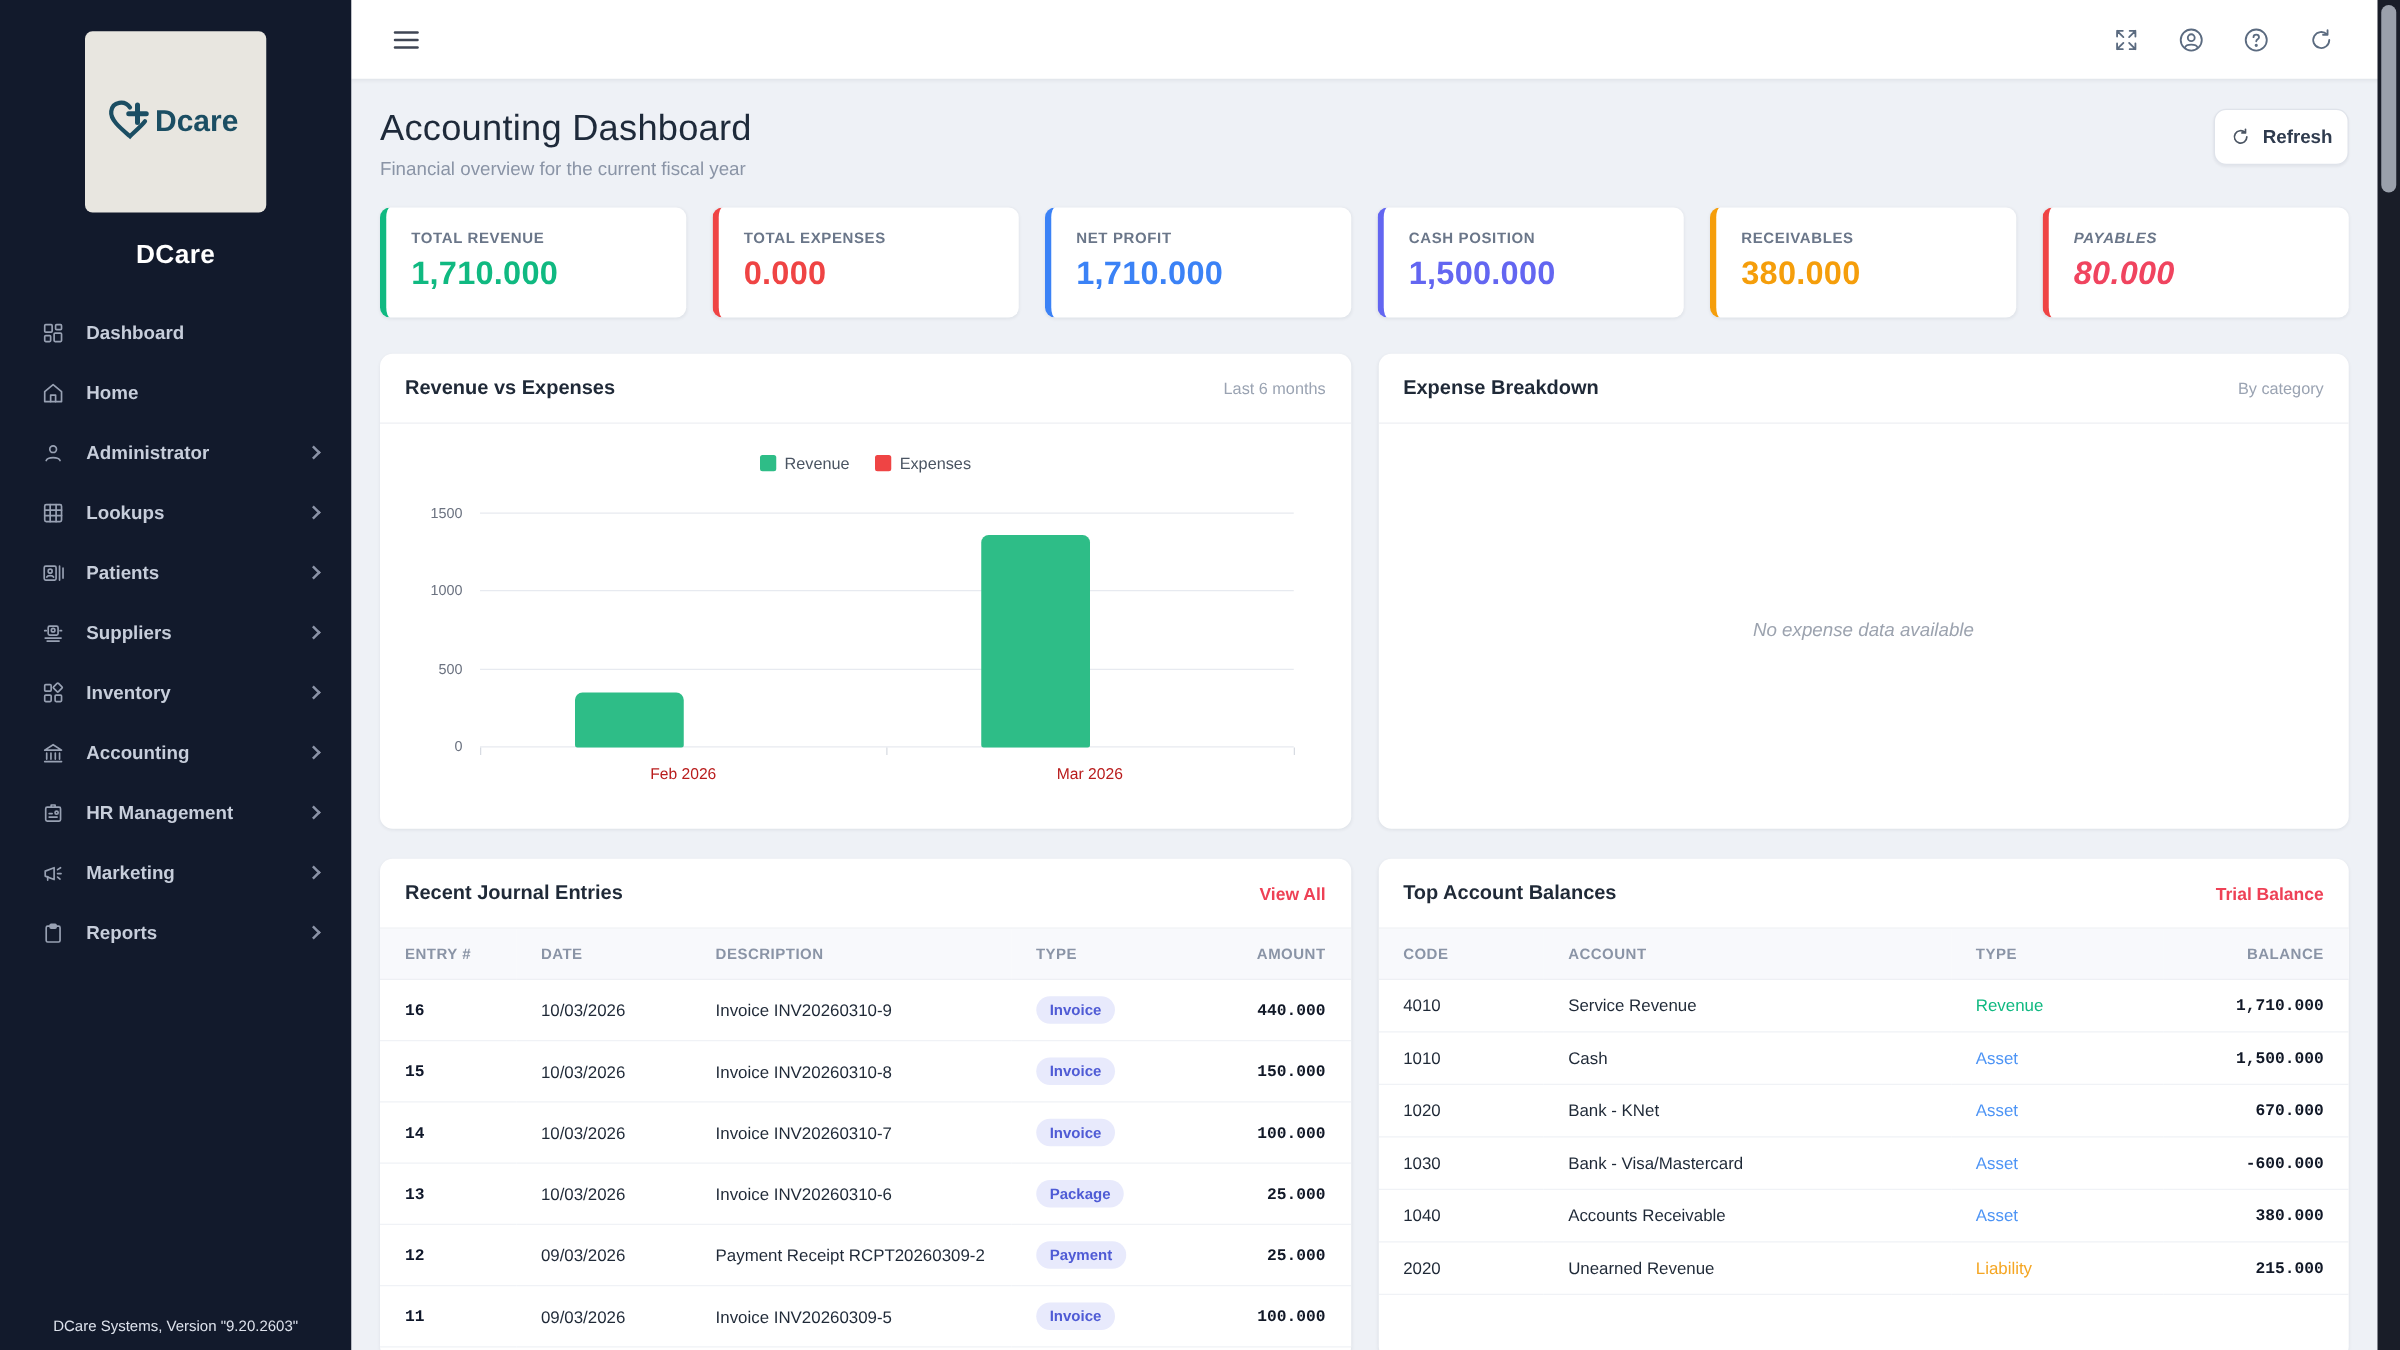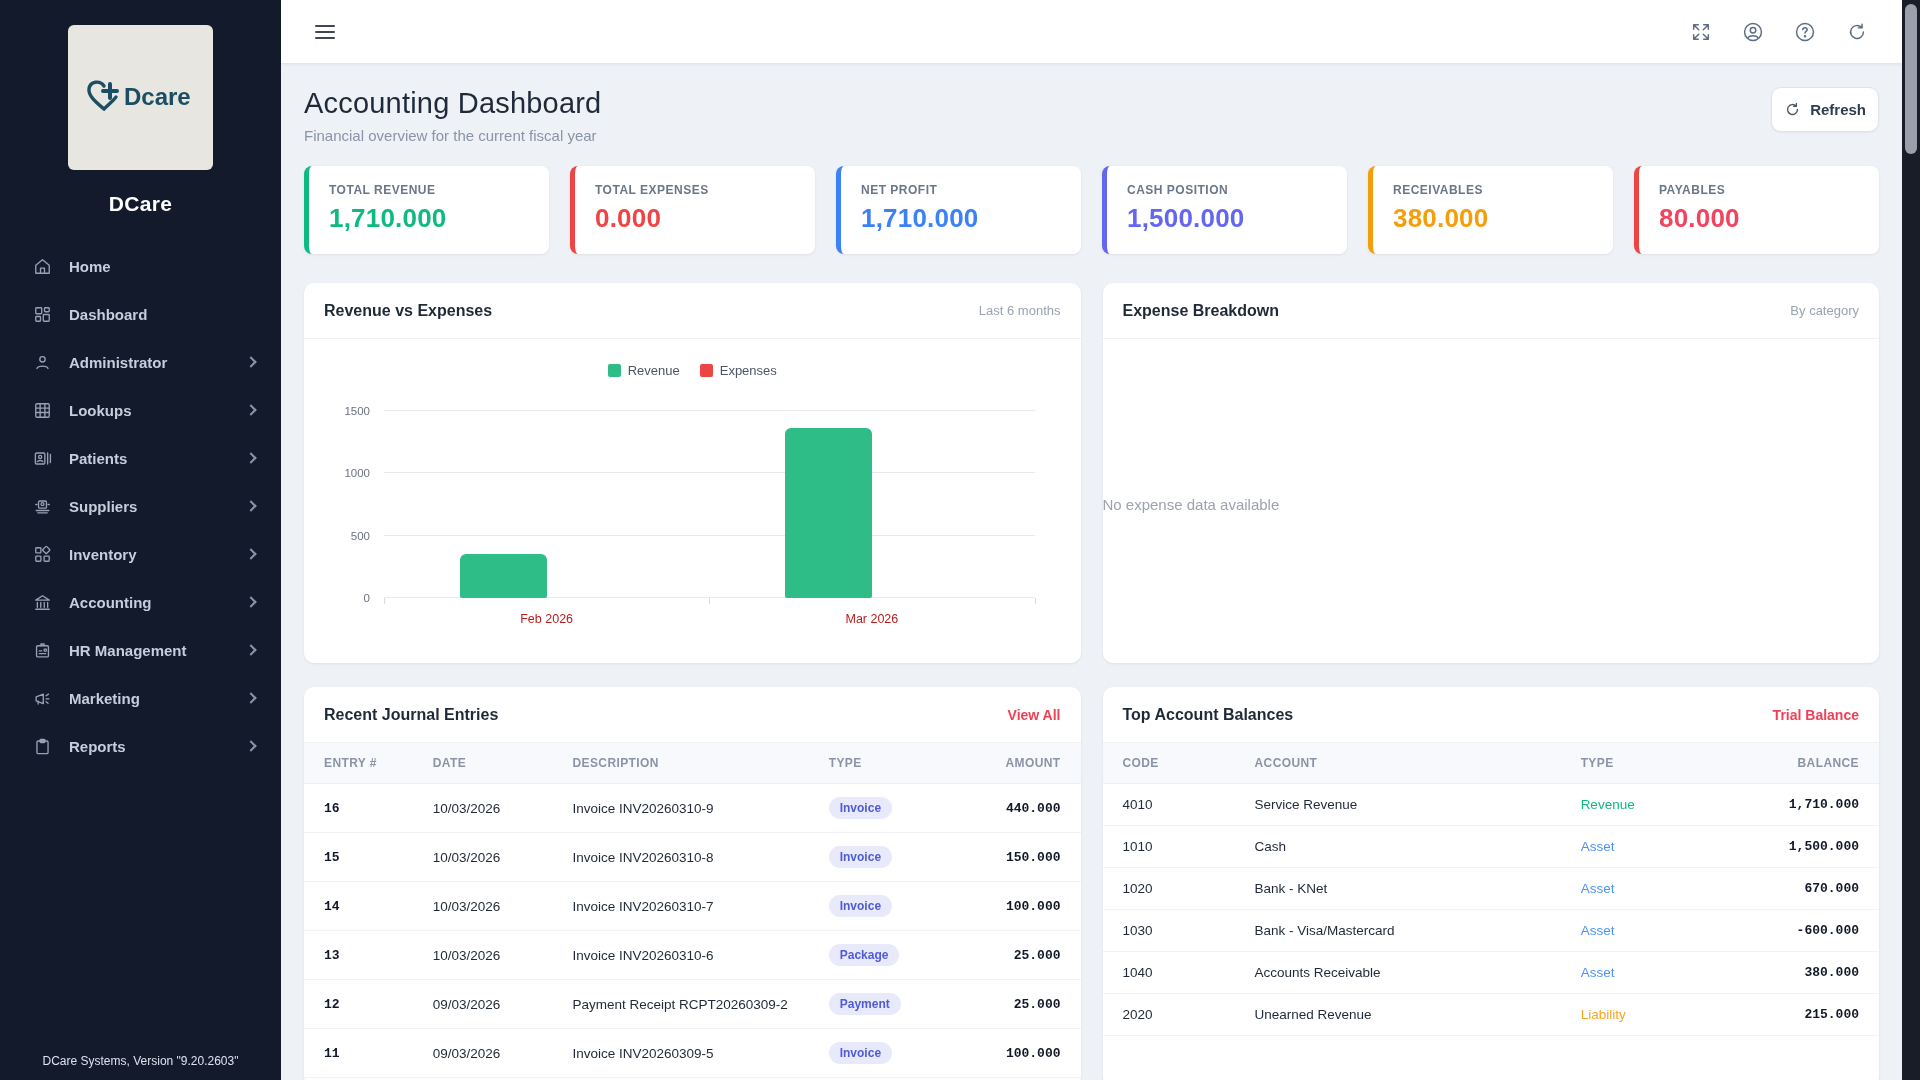--- a/index.html
+++ b/index.html
@@ -37,21 +37,21 @@
   
   .kpi-row { display:flex; gap:21px; margin-bottom:29px; }
   .kpi { flex:1 1 0; background:#ffffff; border-radius:8px; height:88px; padding:17px 20px; box-shadow:0 1px 3px rgba(16,24,40,.07); border-left:5px solid #ccc; }
   .kpi-label { font-size:12px; font-weight:700; color:#6a7689; letter-spacing:.5px; }
   .kpi-value { font-size:26px; font-weight:700; margin-top:6px; letter-spacing:.2px; }
   .kpi.c0 { border-left-color:#10b981; } .kpi.c0 .kpi-value { color:#10b981; }
   .kpi.c1 { border-left-color:#ef4444; } .kpi.c1 .kpi-value { color:#ef4444; }
   .kpi.c2 { border-left-color:#3b82f6; } .kpi.c2 .kpi-value { color:#3b82f6; }
   .kpi.c3 { border-left-color:#6366f1; } .kpi.c3 .kpi-value { color:#6366f1; }
   .kpi.c4 { border-left-color:#f59e0b; } .kpi.c4 .kpi-value { color:#f59e0b; }
-  .kpi.c5 { border-left-color:#ef4444; } .kpi.c5 .kpi-value { color:#f0445f; }
+  .kpi.c5 { border-left-color:#ef4444;font-style:italic; } .kpi.c5 .kpi-value { color:#f0445f; }
 
   
   .card { background:#ffffff; border-radius:10px; box-shadow:0 1px 3px rgba(16,24,40,.07); overflow:hidden; }
   .card-head { height:56px; display:flex; align-items:center; justify-content:space-between; padding:0 20px; border-bottom:1px solid #eef0f4; }
   .card-title { font-size:16px; font-weight:700; color:#1f2937; }
   .card-note { font-size:13px; color:#9aa3b2; }
   .card-link { font-size:14px; font-weight:600; color:#ee4156; cursor:pointer; }
 
   .charts-row { display:flex; gap:22px; margin-bottom:24px; }
   .charts-row .card { flex:1 1 0; height:380px; }
@@ -60,21 +60,21 @@
   .chart-legend { position:absolute; top:24px; left:0; right:0; display:flex; justify-content:center; gap:20px; }
   .legend-item { display:flex; align-items:center; gap:7px; font-size:13px; color:#4b5563; cursor:pointer; }
   .legend-swatch { width:13px; height:13px; border-radius:2px; }
   .chart-plot { position:absolute; left:80px; right:46px; top:72px; height:187px; }
   .gridline { position:absolute; left:0; right:0; height:1px; background:#e7eaf0; }
   .ytick { position:absolute; right:calc(100% + 14px); transform:translateY(-50%); font-size:11.5px; color:#6b7280; white-space:nowrap; }
   .bar { position:absolute; bottom:0; border-radius:6px 6px 2px 2px; }
   .xtickmark { position:absolute; top:100%; width:1px; height:6px; background:#d7dbe2; }
   .xlabel { position:absolute; top:calc(100% + 14px); transform:translateX(-50%); font-size:12.5px; color:#b91c1c; white-space:nowrap; }
 
-  .empty-area { position:relative; height:331px; display:flex; align-items:center; justify-content:flex-start; }
+  .empty-area { position:relative; height:331px; display:flex; align-items:center; justify-content:center;font-style:italic; }
   .empty-msg { color:#9ca3af; font-size:15px; }
 
   
   .tables-row { display:flex; gap:22px; }
   .tables-row .card { flex:1 1 0; height:400px; }
   table { width:100%; border-collapse:collapse; table-layout:fixed; }
   thead th { background:#f8f9fc; color:#8a94a6; font-size:12px; font-weight:700; letter-spacing:.4px; text-align:left; padding:13px 20px; border-bottom:1px solid #eef0f4; }
   tbody td { font-size:13.5px; color:#1f2937; padding:13px 20px; border-bottom:1px solid #f0f2f6; }
   th.num, td.num { text-align:right; }
   .mono { font-family:"Liberation Mono","DejaVu Sans Mono",monospace; font-weight:700; font-size:13px; color:#111827; }
@@ -97,36 +97,36 @@
       <path d="M28 12 v14 M21 19 h14" stroke="#1b4e63" stroke-width="4" stroke-linecap="round"></path>
       <text x="42" y="33" font-family="Liberation Sans, sans-serif" font-size="24" font-weight="bold" fill="#1b4e63">Dcare</text>
     </svg>
   </div>
   <div class="brand">DCare</div>
 
   <nav class="nav">
     <div class="nav-item">
       <span class="nicon">
           <svg viewBox="0 0 24 24">
-            <path d="M3.5 10.5 L12 3.5 L20.5 10.5 V20.5 H3.5 Z"></path>
-            <path d="M9.5 20.5 V14 h5 v6.5"></path>
-          </svg>
-        </span>
-      <span class="nlabel">Home</span>
-    </div>
-    <div class="nav-item">
-      <span class="nicon">
-          <svg viewBox="0 0 24 24">
             <rect x="3.5" y="3.5" width="7.5" height="7.5" rx="1"></rect>
             <rect x="14.5" y="3.5" width="6" height="5" rx="1"></rect>
             <rect x="3.5" y="14.5" width="6" height="6" rx="1"></rect>
             <rect x="13" y="12" width="7.5" height="8.5" rx="1"></rect>
           </svg>
         </span>
       <span class="nlabel">Dashboard</span>
+    </div>
+    <div class="nav-item">
+      <span class="nicon">
+          <svg viewBox="0 0 24 24">
+            <path d="M3.5 10.5 L12 3.5 L20.5 10.5 V20.5 H3.5 Z"></path>
+            <path d="M9.5 20.5 V14 h5 v6.5"></path>
+          </svg>
+        </span>
+      <span class="nlabel">Home</span>
     </div>
     <div class="nav-item">
       <span class="nicon">
           <svg viewBox="0 0 24 24">
             <circle cx="12" cy="8" r="3.4"></circle>
             <path d="M5 19.5 c1.5-4 12.5-4 14 0"></path>
           </svg>
         </span>
       <span class="nlabel">Administrator</span>
       <span class="chev"></span>

